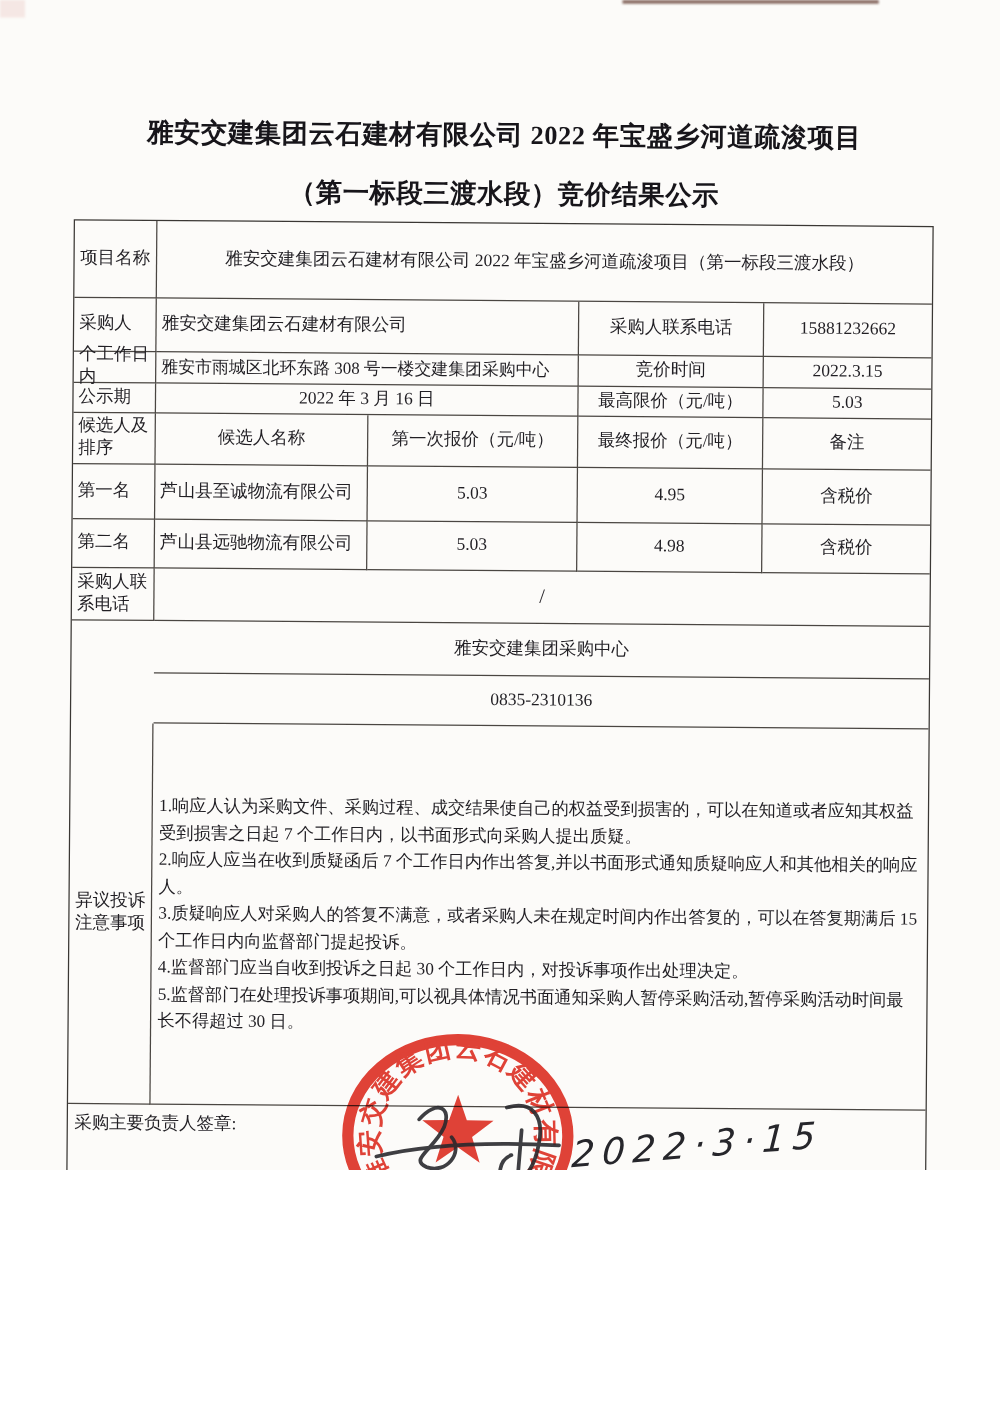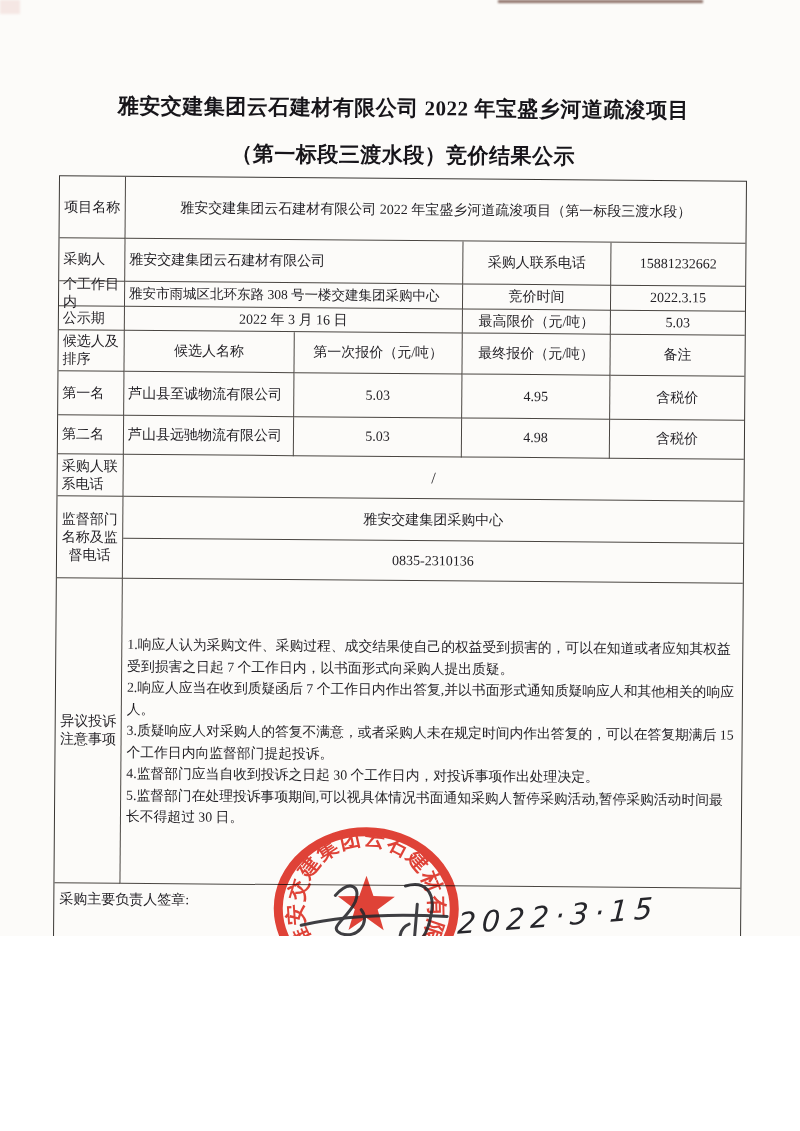--- a/index.html
+++ b/index.html
@@ -101,21 +101,20 @@
 
       <div class="c l" style="grid-area:7/1/8/2">第二名</div>
       <div class="c l" style="grid-area:7/2/8/3">芦山县远驰物流有限公司</div>
       <div class="c" style="grid-area:7/3/8/4">5.03</div>
       <div class="c" style="grid-area:7/4/8/5">4.98</div>
       <div class="c nr" style="grid-area:7/5/8/6">含税价</div>
 
       <div class="c l" style="grid-area:8/1/9/2">采购人联系电话</div>
       <div class="c nr slash" style="grid-area:8/2/9/6">/</div>
 
-      <div class="c" style="grid-area:9/1/11/2">监督部门名称及监督电话</div>
       <div class="c nr" style="grid-area:9/2/10/6">雅安交建集团采购中心</div>
       <div class="c nr" style="grid-area:10/2/11/6">0835-2310136</div>
 
       <div class="c" style="grid-area:11/1/12/2">异议投诉注意事项</div>
       <div class="c nr notice-cell" style="grid-area:11/2/12/6">
         <div>1.响应人认为采购文件、采购过程、成交结果使自己的权益受到损害的，可以在知道或者应知其权益受到损害之日起 7 个工作日内，以书面形式向采购人提出质疑。</div>
         <div>2.响应人应当在收到质疑函后 7 个工作日内作出答复,并以书面形式通知质疑响应人和其他相关的响应人。</div>
         <div>3.质疑响应人对采购人的答复不满意，或者采购人未在规定时间内作出答复的，可以在答复期满后 15 个工作日内向监督部门提起投诉。</div>
         <div>4.监督部门应当自收到投诉之日起 30 个工作日内，对投诉事项作出处理决定。</div>
         <div>5.监督部门在处理投诉事项期间,可以视具体情况书面通知采购人暂停采购活动,暂停采购活动时间最长不得超过 30 日。</div>

